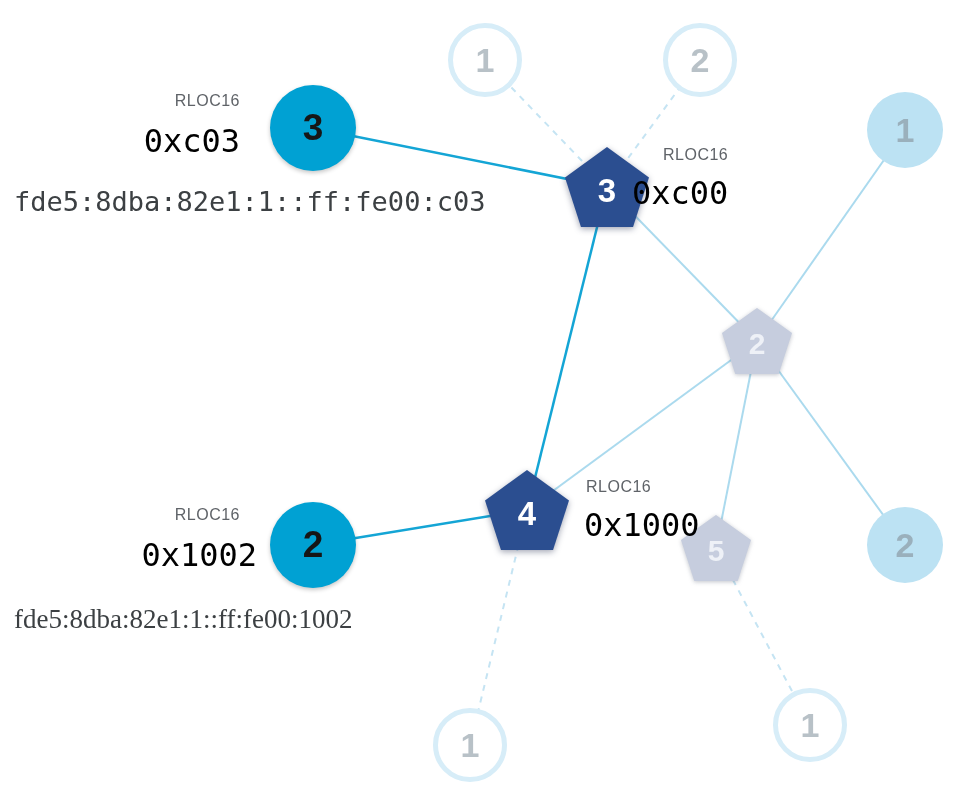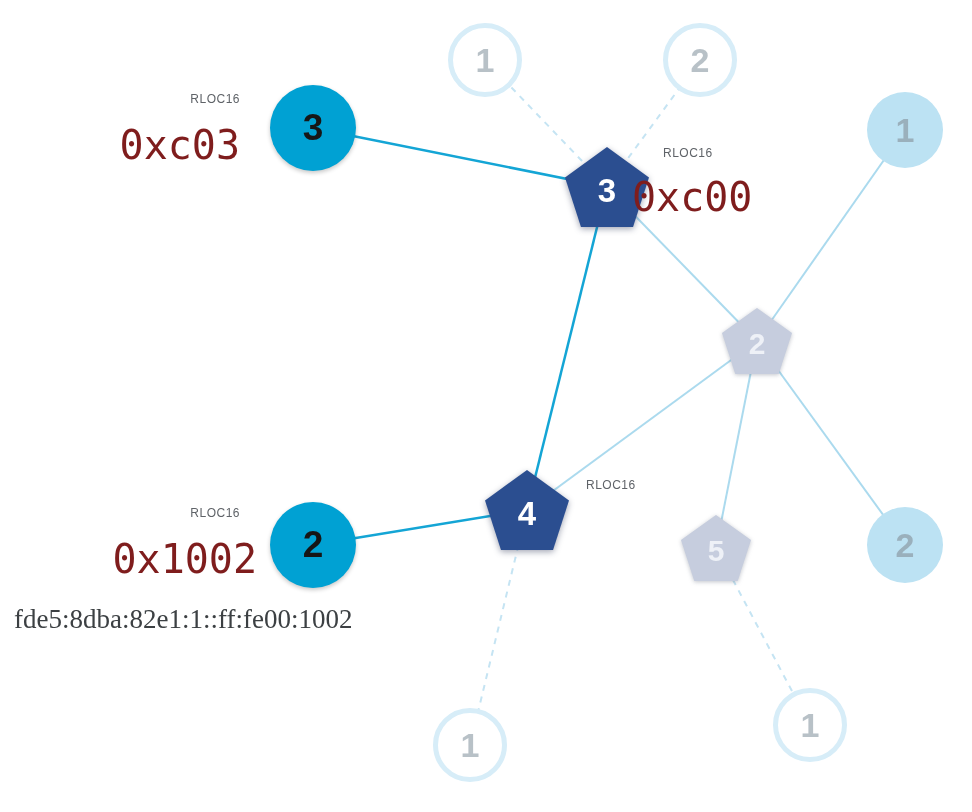--- a/index.html
+++ b/index.html
@@ -20,22 +20,22 @@
                   font-weight:bold; font-size:37px; box-shadow:0 2px 4px rgba(0,0,0,.22); }
 
   .pent-wrap  { position:absolute; }
   .shadow-dark  { filter:drop-shadow(0 2px 3px rgba(50,60,90,.45)); }
   .shadow-faded { filter:drop-shadow(0 1px 2px rgba(80,90,110,.35)); }
   .pent { clip-path:polygon(50% 0%, 100% 38%, 81% 100%, 19% 100%, 0% 38%);
           display:flex; align-items:center; justify-content:center; font-weight:bold; }
   .pent-dark  { width:84px; height:80px; background:#2b4e90; color:#ffffff; font-size:33px; padding-top:8px; }
   .pent-faded { width:70px; height:66px; background:#c6cdde; color:#eef1f7; font-size:30px; padding-top:6px; }
 
-  .rloc-title { position:absolute; font-size:12px; color:#5f6368; letter-spacing:.5px; }
-  .rloc-value { position:absolute; font-family:"DejaVu Sans Mono", monospace; font-size:40px; color:#7f1d1d; }
+  .rloc-title { position:absolute; font-size:16px; color:#5f6368; letter-spacing:.5px; }
+  .rloc-value { position:absolute; font-family:"DejaVu Sans Mono", monospace; font-size:32px; color:#000000; }
   .ipv6       { position:absolute; font-family:"DejaVu Sans Mono", monospace; font-size:27px; color:#3c4043; }
   .ralign     { left:0; width:240px; text-align:right; }
 </style>
 </head>
 <body>
 
 <div class="canvas">
 
   <svg class="edges" viewBox="0 0 972 812">
 
@@ -99,23 +99,25 @@
 
   <div class="node circle node-teal" style="left:270px; top:85px;">
       <span>3</span>
     </div>
   <div class="node circle node-teal" style="left:270px; top:502px;">
       <span>2</span>
     </div>
 
   <div class="rloc-title ralign" style="top:92px;">RLOC16</div>
   <div class="rloc-value ralign" style="top:122px;">0xc03</div>
+  <div class="ipv6" style="left:14px; top:186px;">fde5:8dba:82e1:1::ff:fe00:c03</div>
 
   <div class="rloc-title" style="left:663px; top:146px;">RLOC16</div>
   <div class="rloc-value" style="left:632px; top:174px;">0xc00</div>
 
   <div class="rloc-title ralign" style="top:506px;">RLOC16</div>
   <div class="rloc-value ralign" style="top:536px;margin-left:17px;">0x1002</div>
   <div class="ipv6" style="left:14px; top:604px;font-family:Liberation Serif, serif;">fde5:8dba:82e1:1::ff:fe00:1002</div>
 
   <div class="rloc-title" style="left:586px; top:478px;">RLOC16</div>
+  <div class="rloc-value" style="left:584px; top:506px;">0x1000</div>
 
 </div>
 
 </body></html>

